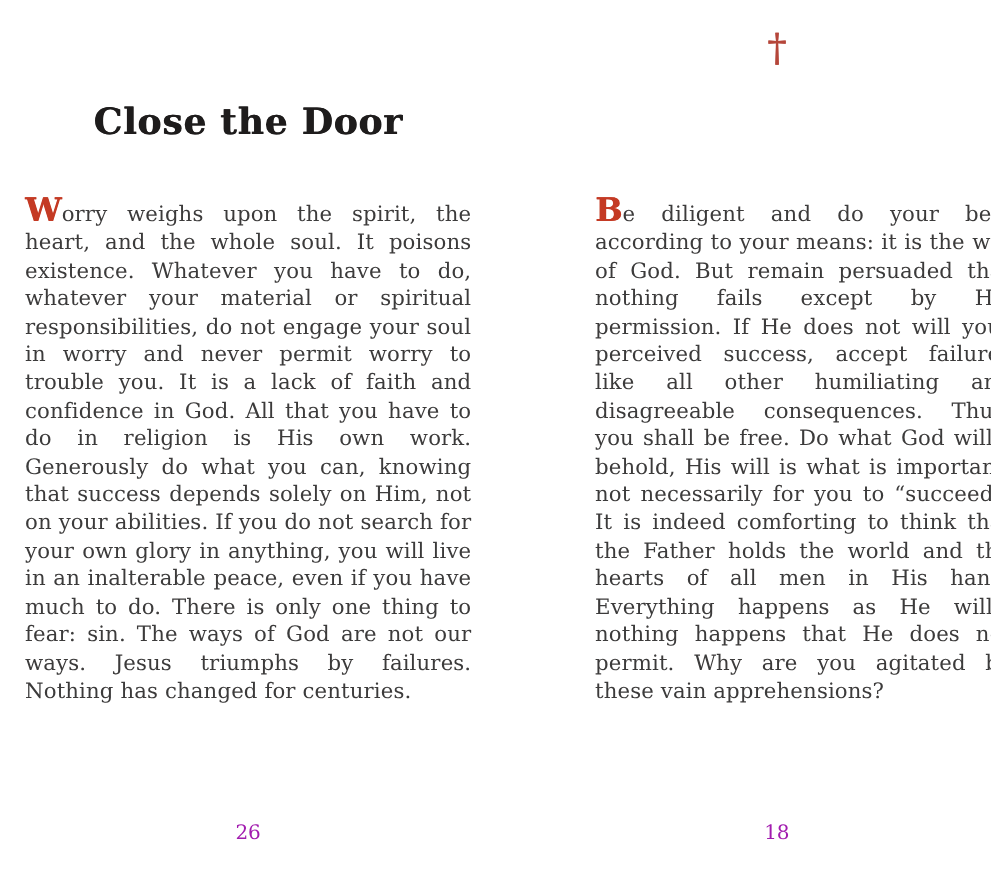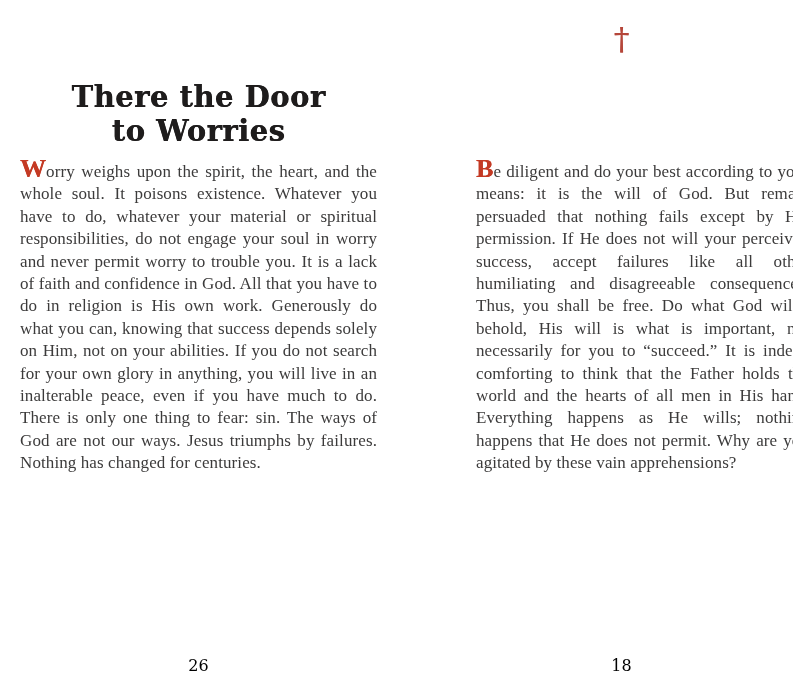--- a/index.html
+++ b/index.html
@@ -41,52 +41,50 @@
     text-shadow: 0.3px 0 0 #b5463a;
   }
   .body-col {
     position: absolute;
     top: 161px;
     color: #3c3b3b;
     font-size: 17px;
     line-height: 22.4px;
     text-align: justify;
     letter-spacing: 0.1px;
-    font-family: Liberation Serif, serif;
   }
   .body-col.left  { left: 20px;  width: 357px; }
   .body-col.right { left: 476px; width: 333px; }
   .dropcap {
     color: #c43a24;
     font-weight: bold;
     font-size: 26px;
     line-height: 1px; 
     text-shadow: 0.3px 0 0 #c43a24;
   }
   .page-number {
     position: absolute;
     top: 657px;
     text-align: center;
-    color: #000000;
+    color: #a21caf;
     font-size: 16px;
     line-height: 18px;
   }
   .page-number.left  { left: 20px;  width: 357px; }
   .page-number.right { left: 455px; width: 333px; }
 </style>
 </head>
 <body>
 
 <div class="spread">
 
   <div class="cross-mark">†</div>
 
   <div class="chapter-title">
-    <div>There the Door</div>
-    <div>to Worries</div>
+    <div>Close the Door</div>
   </div>
 
   <div class="body-col left">
     <span class="dropcap">W</span><span>orry weighs upon the spirit, the heart, and the whole soul. It poisons existence. Whatever you have to do, whatever your material or spiritual responsibilities, do not engage your soul in worry and never permit worry to trouble you. It is a lack of faith and confidence in God. All that you have to do in religion is His own work. Generously do what you can, knowing that success depends solely on Him, not on your abilities. If you do not search for your own glory in anything, you will live in an inalterable peace, even if you have much to do. There is only one thing to fear: sin. The ways of God are not our ways. Jesus triumphs by failures. Nothing has changed for centuries.</span>
   </div>
 
   <div class="body-col right">
     <span class="dropcap">B</span><span>e diligent and do your best according to your means: it is the will of God. But remain persuaded that nothing fails except by His permission. If He does not will your perceived success, accept failures like all other humiliating and disagreeable consequences. Thus, you shall be free. Do what God wills: behold, His will is what is important, not necessarily for you to “succeed.” It is indeed comforting to think that the Father holds the world and the hearts of all men in His hand. Everything happens as He wills; nothing happens that He does not permit. Why are you agitated by these vain apprehensions?</span>
   </div>
 

